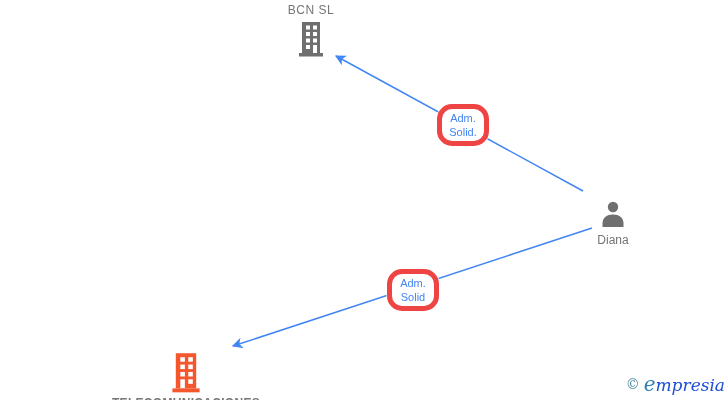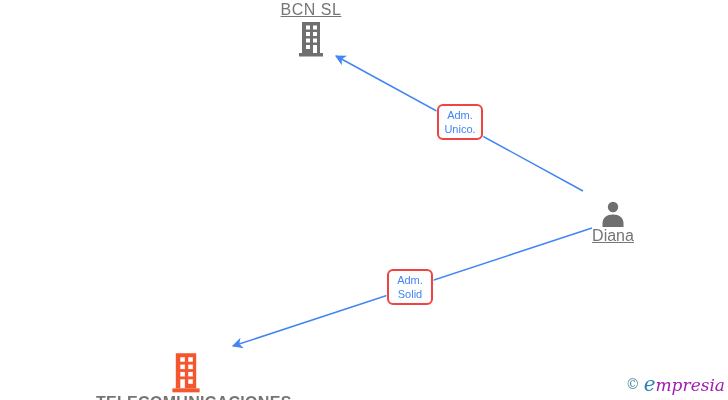--- a/index.html
+++ b/index.html
@@ -4,43 +4,43 @@
 <style>
   html,body{margin:0;padding:0;background:#fff;}
   #stage{
     position:relative;width:728px;height:400px;overflow:hidden;
     background:#ffffff;font-family:"Liberation Sans",sans-serif;
   }
   svg.edges{position:absolute;left:0;top:0;width:728px;height:400px;}
   .node{position:absolute;text-align:center;}
   .node .icon{display:block;margin:0 auto;}
   .node-label{
-    color:#757575;font-size:16px;line-height:14px;white-space:nowrap;text-decoration:underline;
+    color:#757575;font-size:12px;line-height:14px;white-space:nowrap;
   }
   .node-label.two-line{line-height:15px;}
   #node-bcn{left:250px;top:3px;width:122px;}
   #node-bcn .node-label{margin-bottom:4px;letter-spacing:.5px;}
   #node-diana{left:553px;top:200px;width:120px;}
-  #node-diana .node-label{}
+  #node-diana .node-label{margin-top:5px;}
   #node-telecom{left:96px;top:352px;width:180px;}
   #node-telecom .node-label{margin-top:3px;font-weight:bold;letter-spacing:.3px;}
   .edge-chip{
-    position:absolute;background:#ffffff;border:2px solid #ef4444;
-    border-radius:6px;color:#4285f4;font-size:11px;line-height:14px;
+    position:absolute;background:#ffffff;border:5px solid #ef4444;
+    border-radius:15px;color:#4285f4;font-size:11px;line-height:14px;
     text-align:center;padding:2px 5px;box-shadow:0 0 0 1px rgba(255,255,255,.6);
   }
   #chip-solid{left:437px;top:104px;width:32px;}
   #chip-unico{left:387px;top:269px;width:32px;}
   #brand{
     position:absolute;right:3px;top:372px;white-space:nowrap;
     font-family:"DejaVu Serif",serif;font-style:italic;
   }
   #brand .copy{color:#4d8c9c;font-size:14px;font-style:normal;vertical-align:2px;margin-right:4px;}
   #brand .b1{color:#2e7eb3;font-size:20px;}
-  #brand .b2{color:#a21caf;font-size:17px;}
+  #brand .b2{color:#1d4ed8;font-size:17px;}
 </style>
 </head>
 <body>
 
 <div id="stage">
 
   <svg class="edges">
     <defs>
       <marker id="arrowhead" viewBox="0 0 10 10" refX="8.5" refY="5" markerWidth="8" markerHeight="8" orient="auto-start-reverse">
         <path d="M0.5,0.5 L9.5,5 L0.5,9.5 L3,5 z" fill="#4285f4"></path>
@@ -87,21 +87,21 @@
       <rect x="17" y="17.5" width="4" height="4" fill="#ffffff"></rect>
       <rect x="10" y="24" width="4" height="8" fill="#ffffff"></rect>
       <rect x="17" y="24" width="4" height="4" fill="#ffffff"></rect>
       <rect x="3" y="32" width="24" height="3.5" fill="#f4572e"></rect>
     </svg>
     <div class="node-label">TELECOMUNICACIONES</div>
   </div>
 
   <div class="edge-chip" id="chip-solid">
     <div>Adm.</div>
-    <div>Unico.</div>
+    <div>Solid.</div>
   </div>
   <div class="edge-chip" id="chip-unico">
     <div>Adm.</div>
     <div>Solid</div>
   </div>
 
   <div id="brand">
     <span class="copy">©</span><span class="b1">e</span><span class="b2">mpresia</span>
   </div>
 

